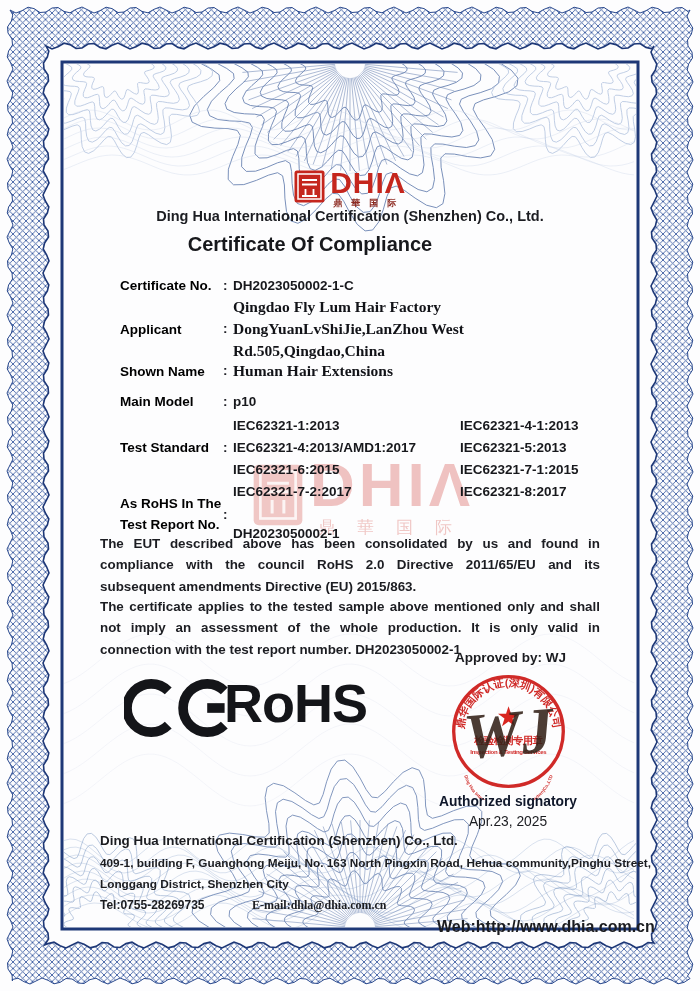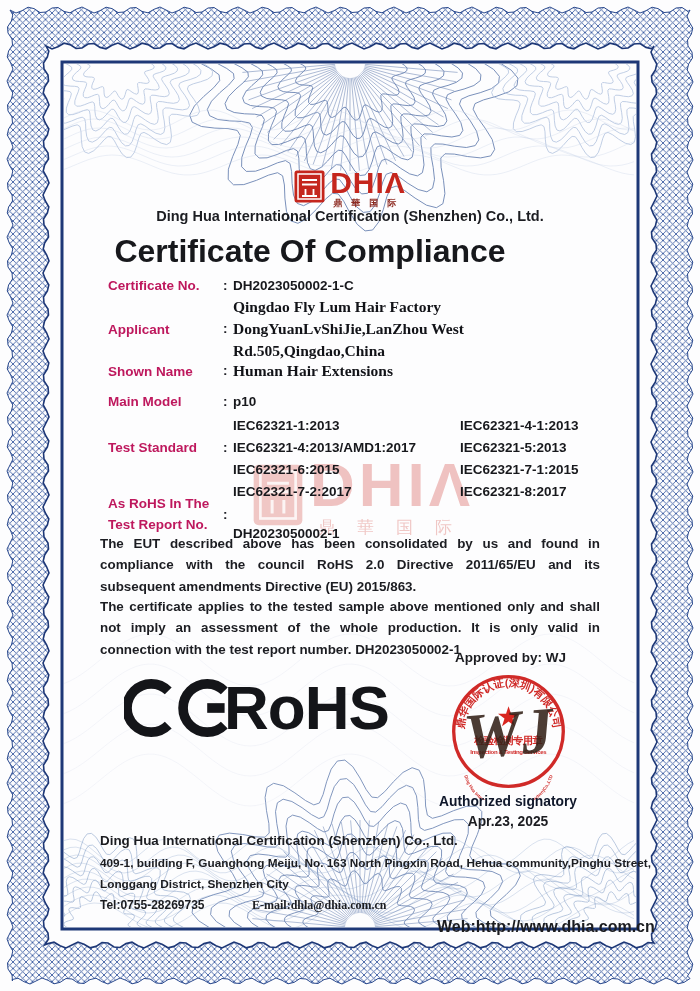--- a/index.html
+++ b/index.html
@@ -12,39 +12,39 @@
   .wm-seal{width:52px;height:66px;margin-top:6px;}
   .wm-right{margin-left:6px;}
   .wm-text{font-weight:800;font-size:62px;line-height:58px;letter-spacing:4px;color:rgba(210,60,52,0.30);}
   .wm-cn{font-size:17px;letter-spacing:22px;color:rgba(210,60,52,0.28);margin-top:2px;margin-left:8px;}
   
   .logo-row{position:absolute;left:0;top:169px;width:700px;display:flex;justify-content:center;align-items:flex-start;z-index:2;}
   .seal-svg{width:31px;height:33px;margin-right:5px;margin-top:1px;}
   .logo-text{font-weight:800;font-size:30px;line-height:28px;letter-spacing:1px;color:#c5261d;}
   .logo-cn{font-size:9px;letter-spacing:9px;color:#8d2b22;margin-top:0px;margin-left:3px;font-weight:700;}
   .company-line{position:absolute;left:0;top:208px;width:700px;text-align:center;font-weight:700;font-size:14.5px;z-index:2;color:#1c1d22;}
-  .title{position:absolute;left:0;top:233px;width:620px;text-align:center;font-weight:800;font-size:32px;z-index:2;color:#17181c;}
-  
-  .lab{position:absolute;left:108px;font-weight:700;font-size:13.5px;z-index:2;color:#be185d;}
+  .title{position:absolute;left:0;top:233px;width:620px;text-align:center;font-weight:800;font-size:20px;z-index:2;color:#17181c;}
+  
+  .lab{position:absolute;left:120px;font-weight:700;font-size:13.5px;z-index:2;color:#000000;}
   .col{position:absolute;left:223px;font-weight:700;font-size:13.5px;z-index:2;color:#202127;}
   .val{position:absolute;left:233px;font-weight:700;font-size:13.5px;z-index:2;color:#17181c;white-space:nowrap;}
   .val2{position:absolute;left:460px;font-weight:700;font-size:13.5px;z-index:2;color:#17181c;white-space:nowrap;}
   .ser{font-family:"Liberation Serif","DejaVu Serif",serif;font-size:15.5px;font-weight:700;color:#121318;}
   
   .para{position:absolute;left:100px;width:500px;font-weight:700;font-size:13.4px;line-height:21.3px;
         text-align:justify;z-index:2;color:#1c1d22;}
   .approved{position:absolute;left:455px;top:650px;font-weight:700;font-size:13.5px;z-index:2;}
   
   .ce-svg{position:absolute;left:124px;top:679px;width:120px;height:58px;z-index:2;}
-  .rohs{position:absolute;left:224px;top:672px;font-weight:800;font-size:62px;letter-spacing:-1px;z-index:2;color:#141519;}
+  .rohs{position:absolute;left:224px;top:672px;font-weight:800;font-size:54px;letter-spacing:-1px;z-index:2;color:#141519;}
   
   .stamp-svg{position:absolute;left:440px;top:663px;width:137px;height:137px;z-index:2;}
   .auth-block{position:absolute;left:408px;top:794px;width:200px;text-align:center;z-index:2;}
   .auth-label{font-weight:700;font-size:13.8px;color:#0f172a;}
-  .auth-date{font-weight:700;font-size:13.8px;margin-top:5px;color:#1b1c21;}
+  .auth-date{font-weight:400;font-size:13.8px;margin-top:5px;color:#1b1c21;}
   
   .f-company{position:absolute;left:100px;top:833px;font-weight:700;font-size:13.4px;z-index:2;}
   .f-addr1{position:absolute;left:100px;top:856px;font-weight:700;font-size:11.8px;z-index:2;white-space:nowrap;}
   .f-addr2{position:absolute;left:100px;top:877px;font-weight:700;font-size:11.8px;z-index:2;}
   .f-tel{position:absolute;left:100px;top:898px;font-weight:700;font-size:12px;z-index:2;}
   .f-mail{position:absolute;left:252px;top:898px;font-weight:700;font-size:12px;z-index:2;font-family:Liberation Serif, serif;}
   .f-web{position:absolute;left:437px;top:918px;font-weight:700;font-size:16px;z-index:2;}
 </style>
 </head>
 <body>

